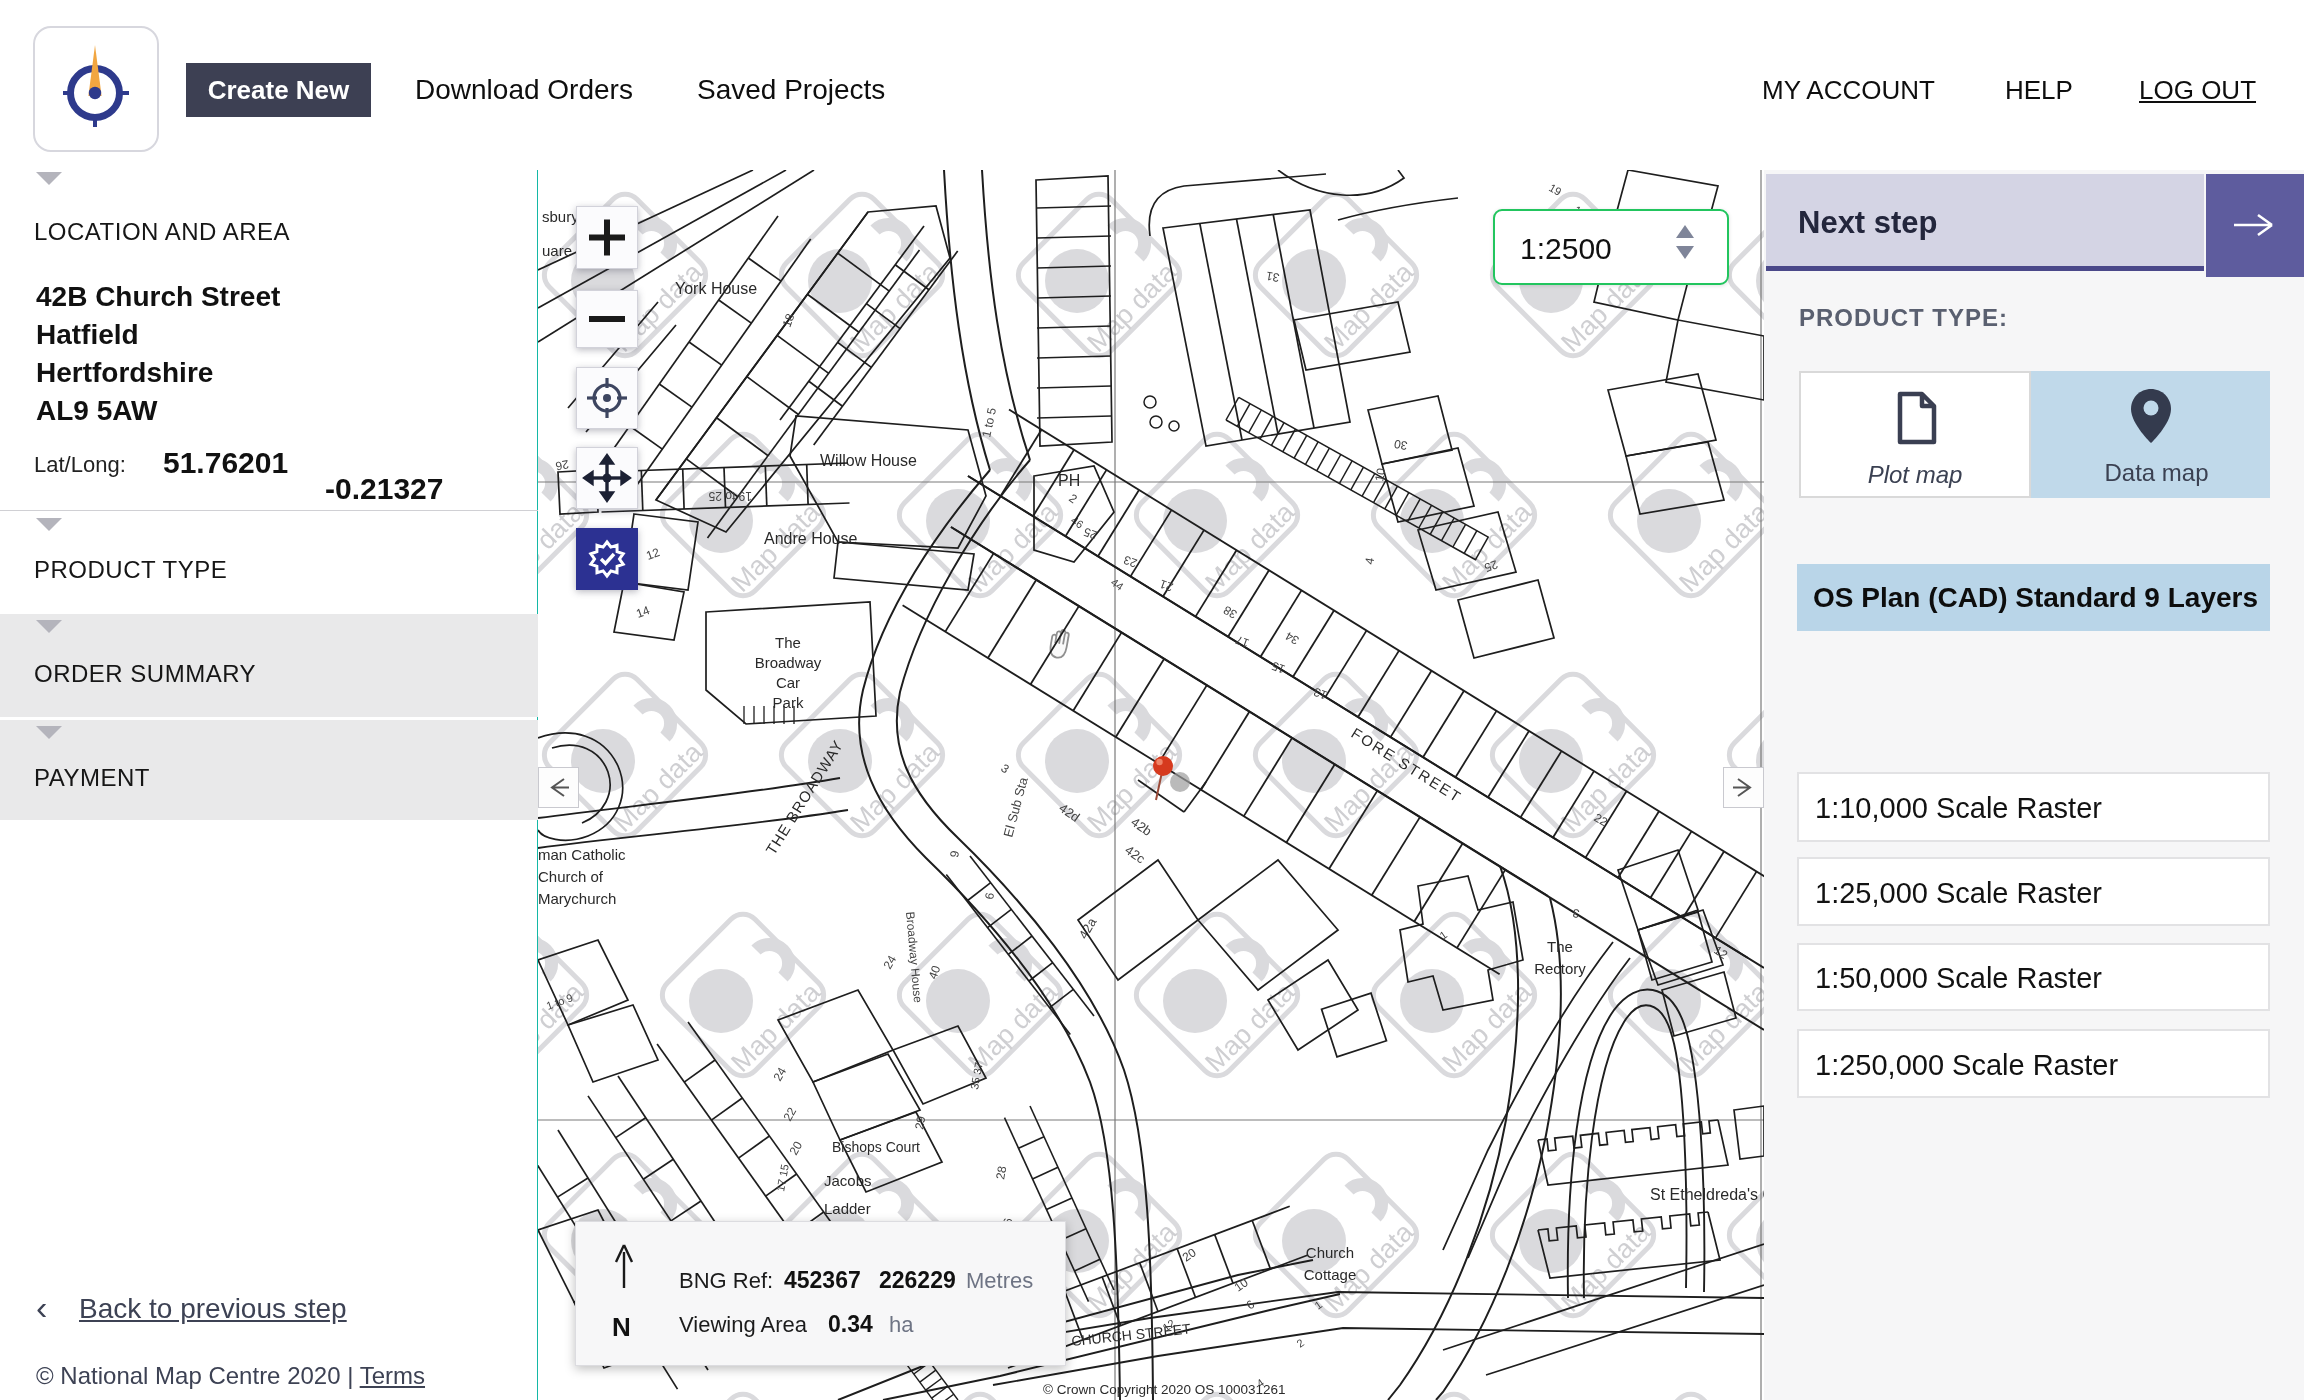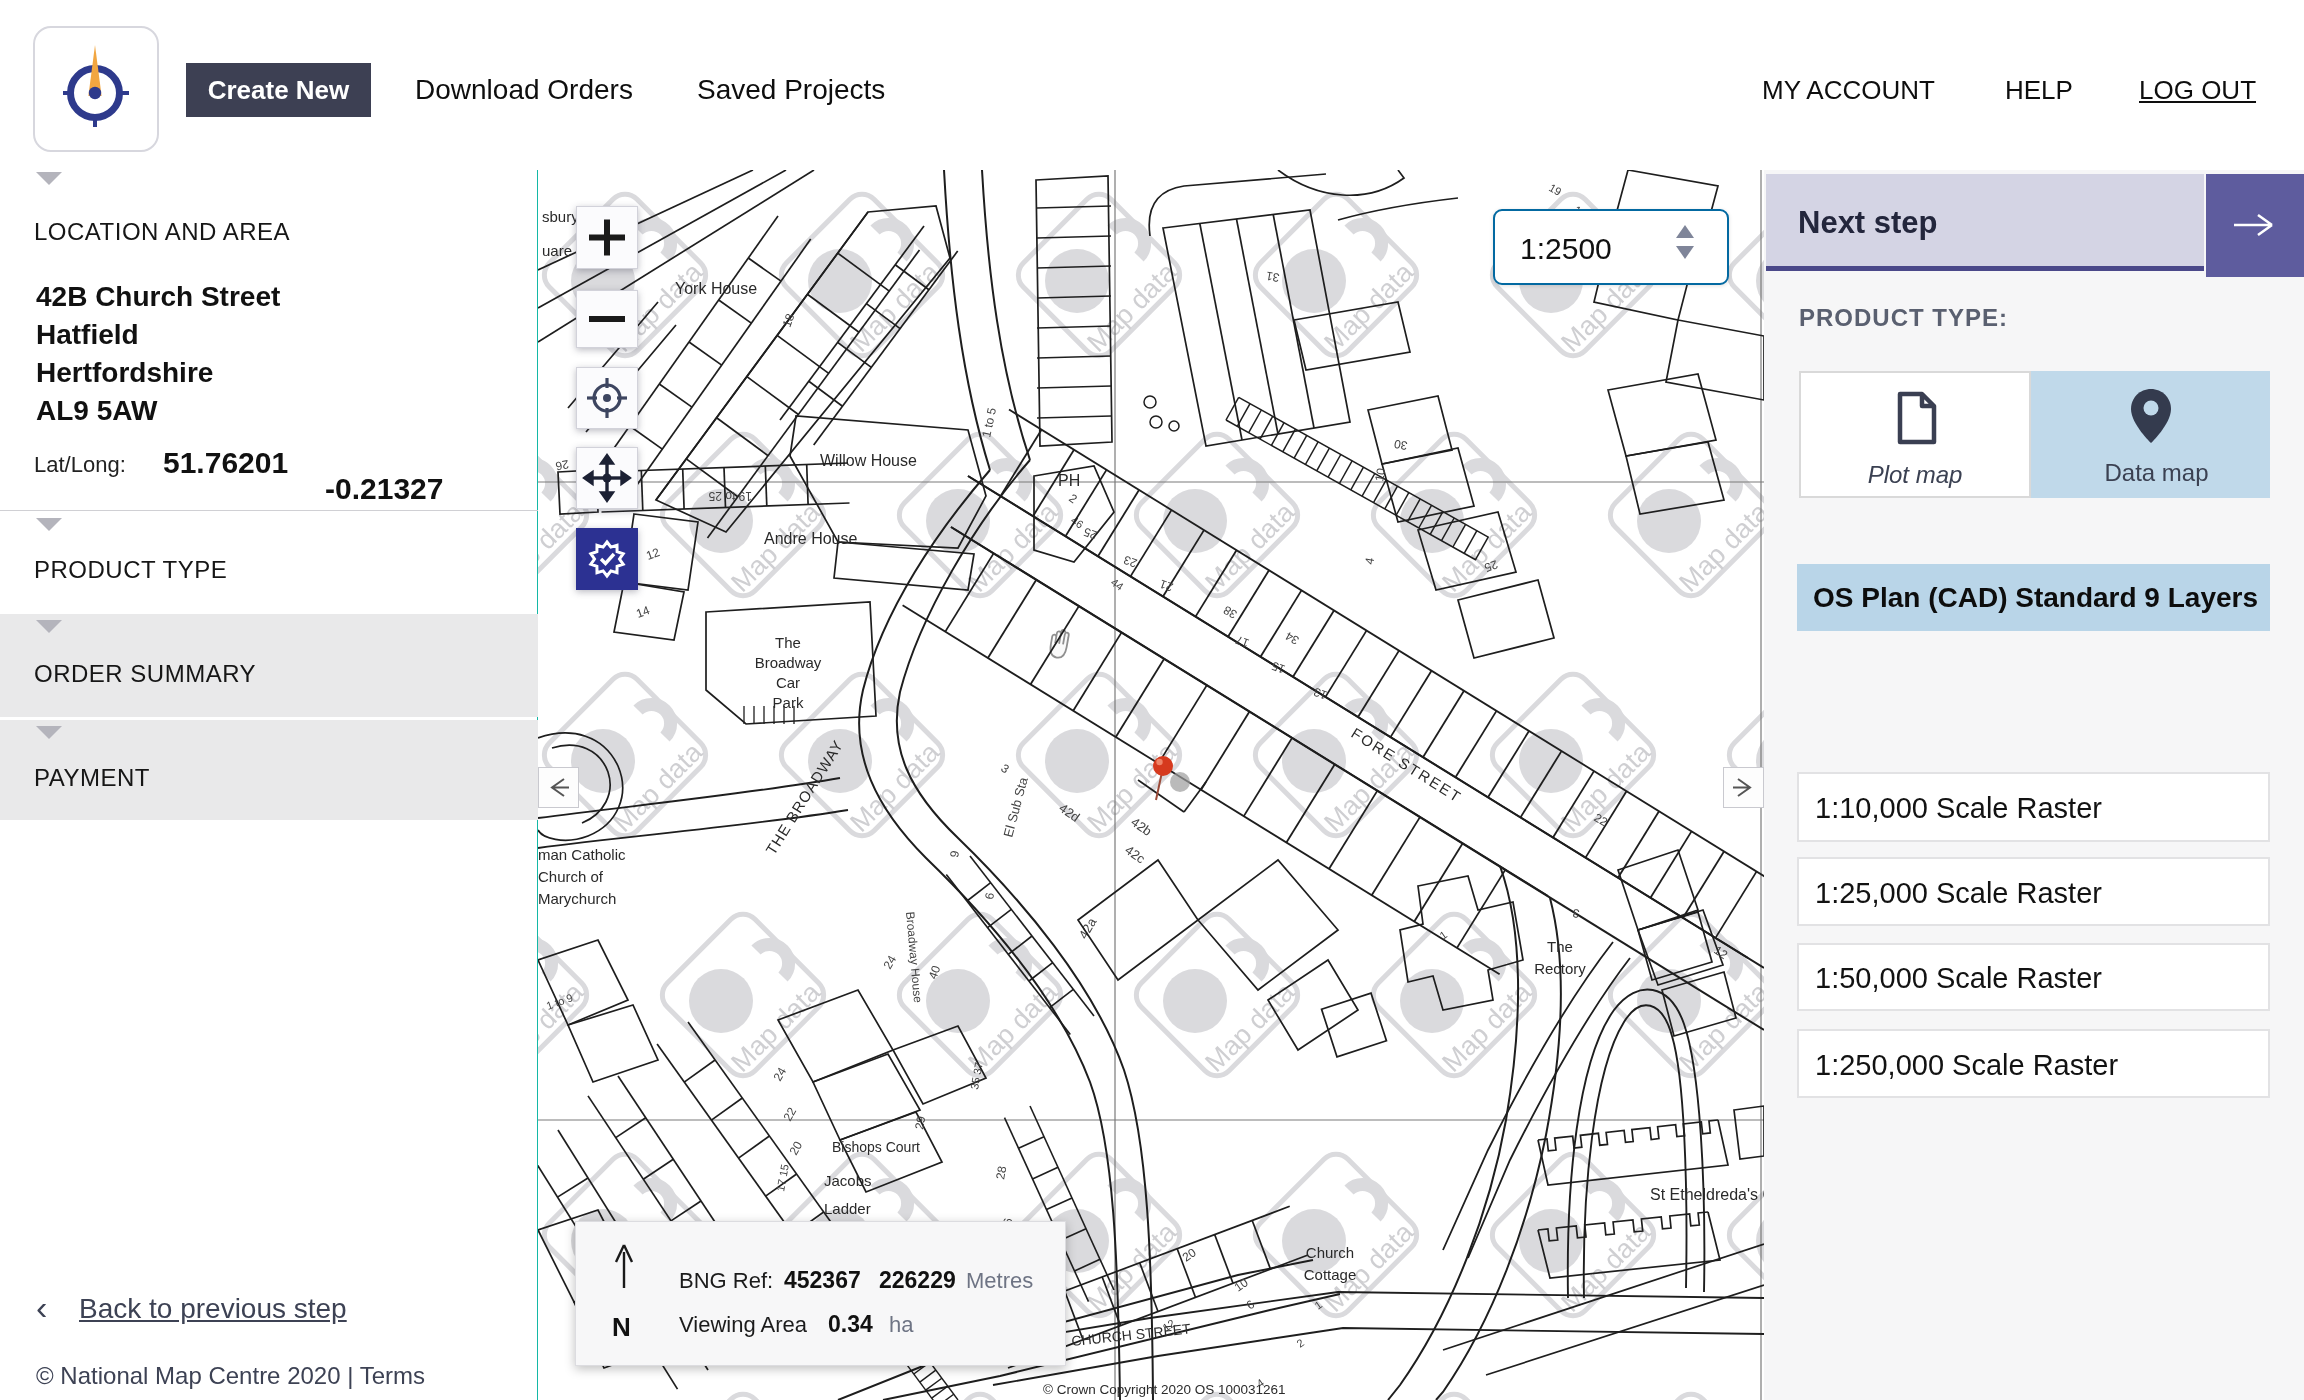--- a/index.html
+++ b/index.html
@@ -446,21 +446,21 @@
         <path d="M52,30 L45,25 L45,35 Z"></path>
       </g>
       <circle cx="30" cy="30" r="4.5" fill="#1c2134"></circle>
     </svg></div>
 <div class="mapbtn" style="left:576px;top:528px;height:62px;background:#2c3192;border-color:#2c3192;">
  <svg width="60" height="60" viewBox="0 0 60 60">
  <path d="M30.0,13.0 L33.9,18.1 L40.0,16.2 L40.1,22.7 L46.2,24.7 L42.5,30.0 L46.2,35.3 L40.1,37.3 L40.0,43.8 L33.9,41.9 L30.0,47.0 L26.1,41.9 L20.0,43.8 L19.9,37.3 L13.8,35.3 L17.5,30.0 L13.8,24.7 L19.9,22.7 L20.0,16.2 L26.1,18.1 L30.0,13.0 Z" fill="none" stroke="#fff" stroke-width="3"></path>
  <path d="M24,30 L28.5,34.5 L37,25" fill="none" stroke="#fff" stroke-width="3.4"></path>
     </svg></div>
 
-<div class="abs" style="left:1493px;top:209px;width:236px;height:76px;background:#fff;border:2px solid #0369a1;border-radius:9px;box-shadow:0 1px 4px rgba(0,0,0,0.12);z-index:5;">
+<div class="abs" style="left:1493px;top:209px;width:236px;height:76px;background:#fff;border:2px solid #22c55e;border-radius:9px;box-shadow:0 1px 4px rgba(0,0,0,0.12);z-index:5;">
  <span style="position:absolute;left:25px;top:21px;font-size:30px;color:#111;">1:2500</span>
  <svg width="40" height="56" style="position:absolute;right:22px;top:10px;">
       <path d="M11,17 L29,17 L20,4 Z" fill="#7f8599"></path>
       <path d="M11,25 L29,25 L20,38 Z" fill="#7f8599"></path>
     </svg>
 </div>
 
 <div class="abs" style="left:538px;top:767px;width:41px;height:41px;background:#fdfdfd;border:1px solid #c9c9cf;z-index:5;">
  <svg width="39" height="39">
       <path d="M25,11 L13,19.5 L25,28 M13,19.5 L30,19.5" stroke="#555" stroke-width="2" fill="none"></path>
@@ -517,21 +517,21 @@
  <div style="position:absolute;left:0;top:444px;width:538px;height:103px;background:#e9e9ea;">
    <div class="tri" style="left:36px;top:6px;"></div>
    <div class="sechead" style="position:absolute;left:34px;top:46px;">ORDER SUMMARY</div>
  </div>
  <div style="position:absolute;left:0;top:550px;width:538px;height:100px;background:#e9e9ea;">
    <div class="tri" style="left:36px;top:6px;"></div>
    <div class="sechead" style="position:absolute;left:34px;top:44px;">PAYMENT</div>
  </div>
  <div style="position:absolute;left:36px;top:1118px;font-size:34px;color:#3d4254;">‹</div>
  <div style="position:absolute;left:79px;top:1123px;font-size:28px;color:#3d4254;text-decoration:underline;">Back to previous step</div>
- <div style="position:absolute;left:36px;top:1192px;font-size:24px;color:#3d4254;">© National Map Centre 2020 | <span style="">Terms</span></div>
+ <div style="position:absolute;left:36px;top:1192px;font-size:24px;color:#3d4254;">© National Map Centre 2020 | <span style="text-decoration:underline;">Terms</span></div>
 </div>
 
 <div id="rightpanel">
  <div style="position:absolute;left:2px;top:4px;width:438px;height:97px;background:#d4d4e4;border-bottom:5px solid #4a4889;">
   <span style="position:absolute;left:32px;top:31px;font-size:31px;font-weight:bold;color:#23263c;">Next step</span>
  </div>
  <div style="position:absolute;left:442px;top:4px;width:98px;height:103px;background:#5e5c9e;">
   <svg width="98" height="103">
         <path d="M28,51 L66,51 M66,51 L52,41 M66,51 L52,61" stroke="#fff" stroke-width="2.6" fill="none"></path>
       </svg>

